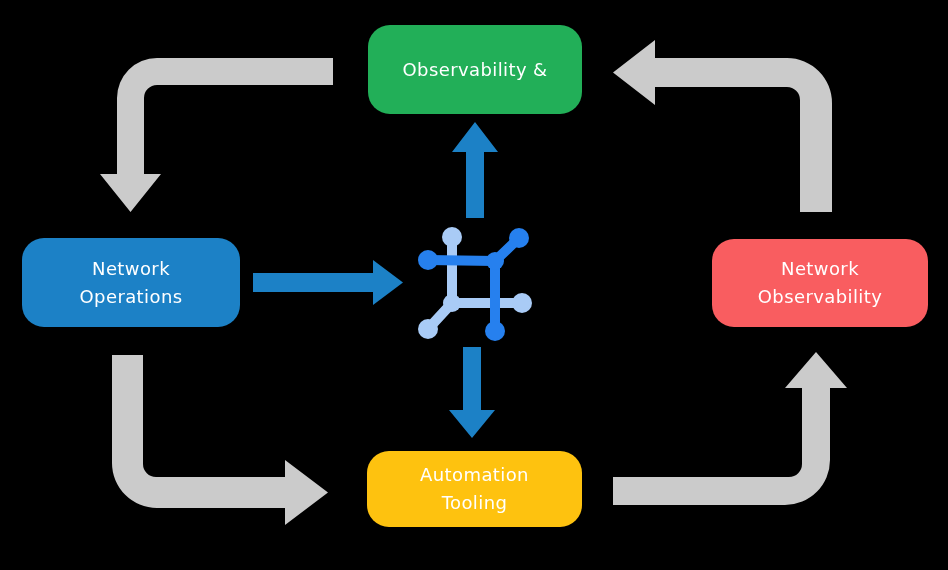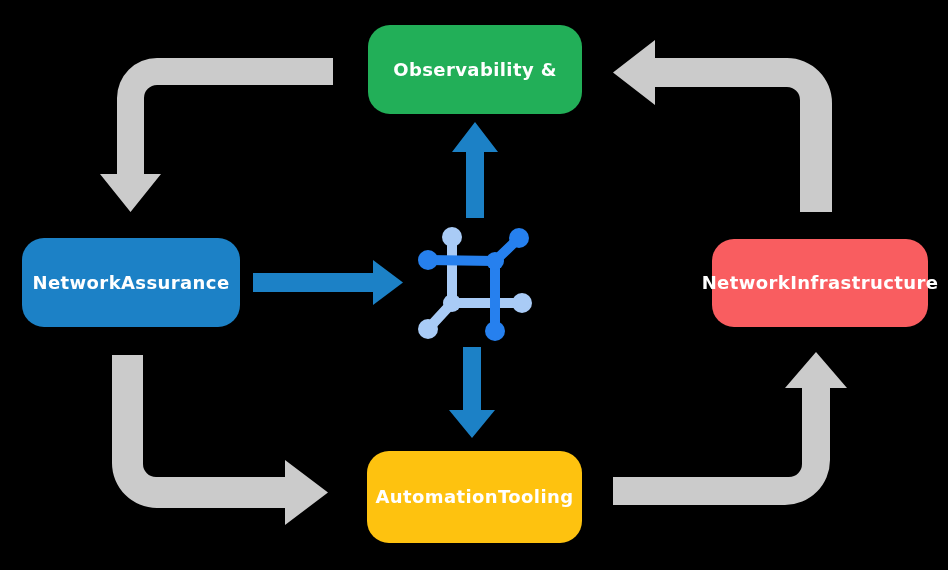--- a/index.html
+++ b/index.html
@@ -17,34 +17,34 @@
   }
   .arrow-layer {
     position: absolute;
     left: 0; top: 0;
     width: 948px; height: 570px;
   }
   .node {
     position: absolute;
     border-radius: 22px;
     display: flex;
-    flex-direction: row;
+    flex-direction: column;
     align-items: center;
     justify-content: center;
     text-align: center;
     color: var(--text, #fff);
     font-size: 18px;
-    font-weight: 700;
+    font-weight: 400;
     letter-spacing: 0.4px;
     line-height: 28px;
   }
   .node-observability { left: 368px; top: 25px;  width: 214px; height: 89px; background: var(--green,  #22AF58); }
   .node-operations    { left: 22px;  top: 238px; width: 218px; height: 89px; background: var(--blue,   #1C81C6); }
   .node-infrastructure{ left: 712px; top: 239px; width: 216px; height: 88px; background: var(--red,    #F95D60); }
-  .node-automation    { left: 367px; top: 451px; width: 215px; height: 92px; background: var(--yellow, #FEC20F); }
+  .node-automation    { left: 367px; top: 451px; width: 215px; height: 76px; background: var(--yellow, #FEC20F); }
   .center-icon {
     position: absolute;
     left: 413px; top: 220px;
     width: 124px; height: 124px;
   }
 </style>
 </head>
 <body>
 
 <div class="canvas">
@@ -65,26 +65,26 @@
 
     <path d="M 463 347 L 481 347 L 481 410 L 495 410 L 472 438 L 449 410 L 463 410 Z" fill="#1C81C6"></path>
   </svg>
 
   <div class="node node-observability">
     <span>Observability &amp;</span>
   </div>
 
   <div class="node node-operations">
     <span>Network</span>
-    <span>Assurance</span>
+    <span>Operations</span>
   </div>
 
   <div class="node node-infrastructure">
     <span>Network</span>
-    <span>Infrastructure</span>
+    <span>Observability</span>
   </div>
 
   <div class="node node-automation">
     <span>Automation</span>
     <span>Tooling</span>
   </div>
 
   <svg class="center-icon" viewBox="0 0 124 124">
 
     <g fill="none" stroke-width="10" stroke-linecap="round" stroke="#A9CBF6">

